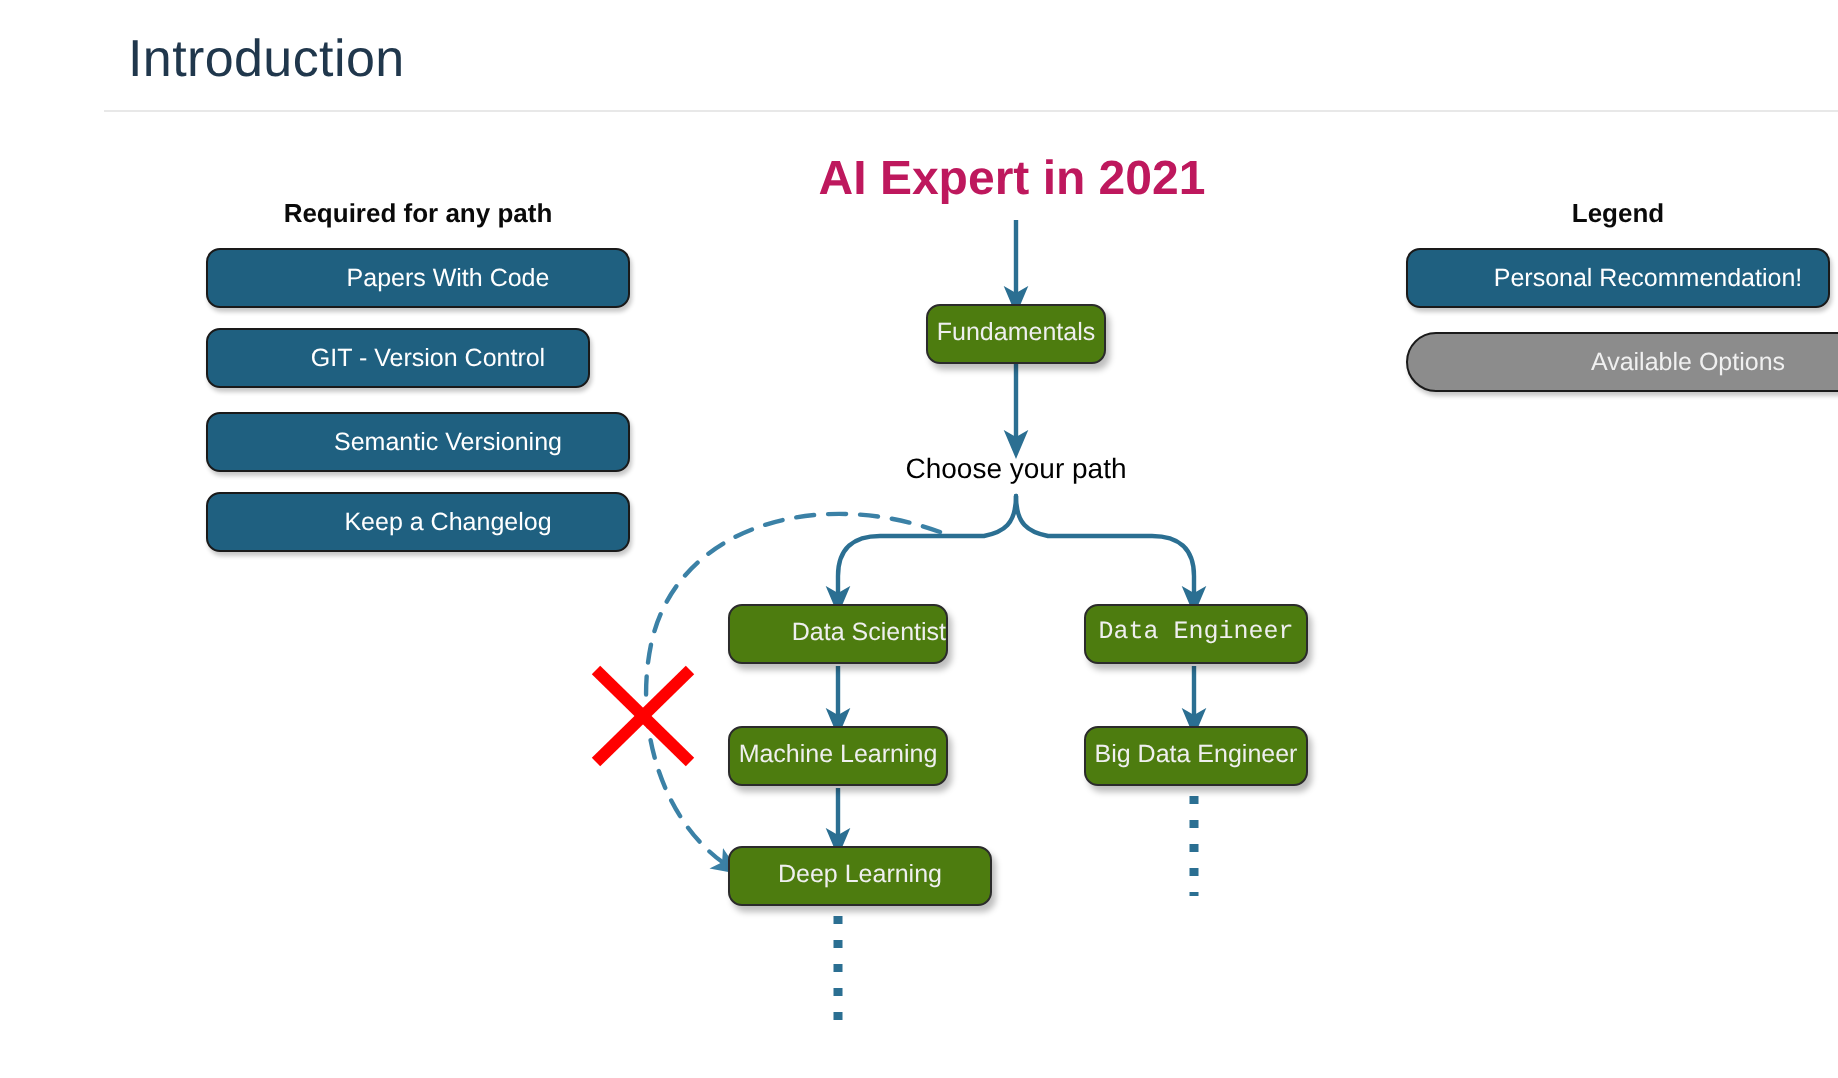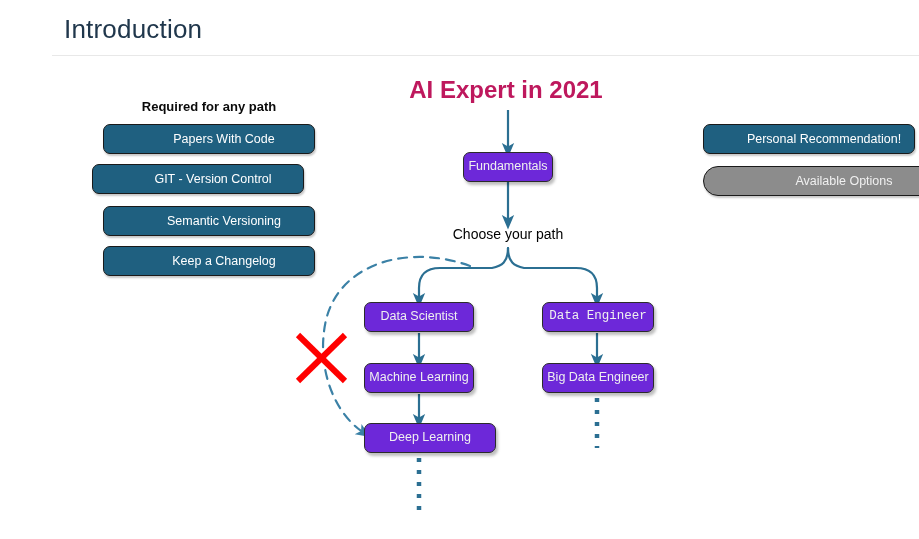--- a/index.html
+++ b/index.html
@@ -82,44 +82,44 @@
     color: #ffffff;
     white-space: nowrap;
     overflow: hidden;
     box-shadow: 1px 2px 2px rgba(0,0,0,0.22);
     padding-left: 30px;
   }
   .pill.teal { background: #1f6080; }
   .pill.gray { background: #8c8c8c; color: #f0f0f0; }
 
   #pill-papers      { left: 63px;  top: 124px; width: 212px; }
-  #pill-git         { left: 52px;  top: 164px; width: 212px; }
+  #pill-git         { left: 63px;  top: 164px; width: 192px; }
   #pill-semver      { left: 63px;  top: 206px; width: 212px; }
   #pill-changelog   { left: 63px;  top: 246px; width: 212px; }
   #pill-legend-rec  { left: 663px; top: 124px; width: 212px; }
   #pill-legend-opt  { left: 663px; top: 166px; width: 252px; border-radius: 15px; }
 
   
   .node {
     position: absolute;
     box-sizing: border-box;
     height: 30px;
     line-height: 27px;
     border-radius: 7px;
     border: 1.5px solid #2b2b2b;
-    background: #6d28d9;
+    background: #4d7c0f;
     color: #efefef;
     text-align: center;
     font-size: 12.5px;
     white-space: nowrap;
     overflow: hidden;
     box-shadow: 2px 3px 3px rgba(0,0,0,0.26);
   }
   #node-fundamentals { left: 423px; top: 152px; width: 90px;  }
-  #node-ds           { left: 324px; top: 302px; width: 110px; }
+  #node-ds           { left: 324px; top: 302px; width: 110px; text-align: right; }
   #node-ml           { left: 324px; top: 363px; width: 110px; }
   #node-dl           { left: 324px; top: 423px; width: 132px; }
   #node-de           { left: 502px; top: 302px; width: 112px; font-family: Liberation Mono, monospace; }
   #node-bde          { left: 502px; top: 363px; width: 112px; }
 
   
   #choose-path {
     position: absolute;
     left: 358px;
     top: 226px;
@@ -150,20 +150,21 @@
     <div id="page-title">Introduction</div>
     <div id="header-rule"></div>
   </div>
 
   <div id="required-heading" class="section-heading">Required for any path</div>
   <div id="pill-papers" class="pill teal">Papers With Code</div>
   <div id="pill-git" class="pill teal">GIT - Version Control</div>
   <div id="pill-semver" class="pill teal">Semantic Versioning</div>
   <div id="pill-changelog" class="pill teal">Keep a Changelog</div>
 
+  <div id="legend-heading" class="section-heading">Legend</div>
   <div id="pill-legend-rec" class="pill teal">Personal Recommendation!</div>
   <div id="pill-legend-opt" class="pill gray">Available Options</div>
 
   <div id="diagram-title">AI Expert in 2021</div>
 
   <svg id="connectors" viewBox="0 0 919 539">
     <defs>
       <marker id="arrowhead" markerWidth="7" markerHeight="7" refX="3.2" refY="3.2" orient="auto" markerUnits="strokeWidth">
         <path d="M0,0.4 L6.6,3.2 L0,6 L1.6,3.2 Z" fill="#2b6f92"></path>
       </marker>

